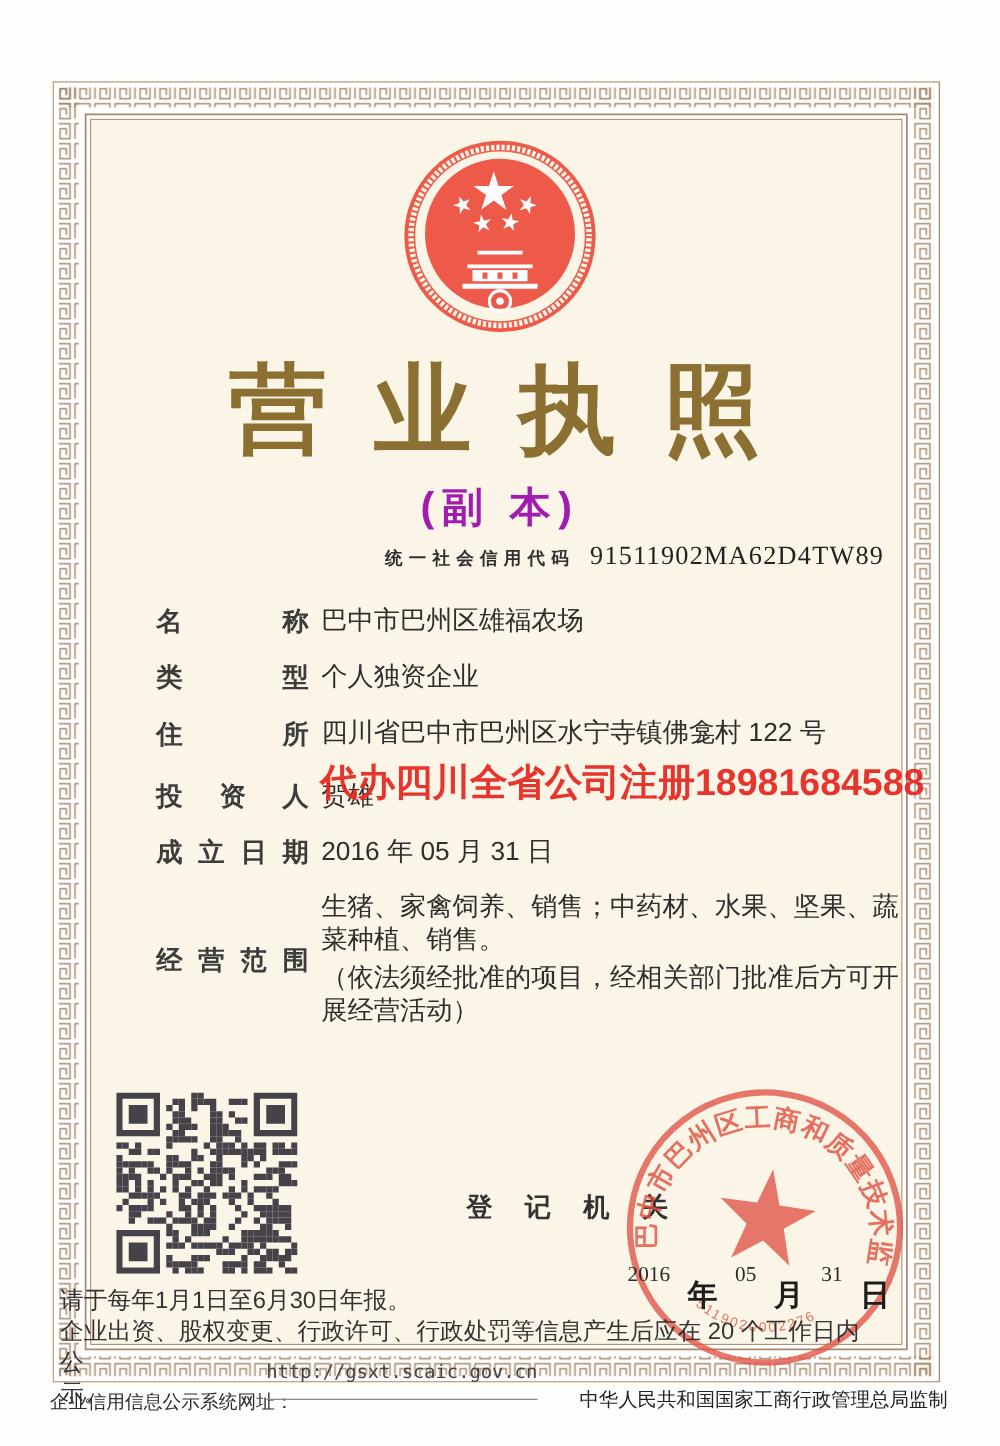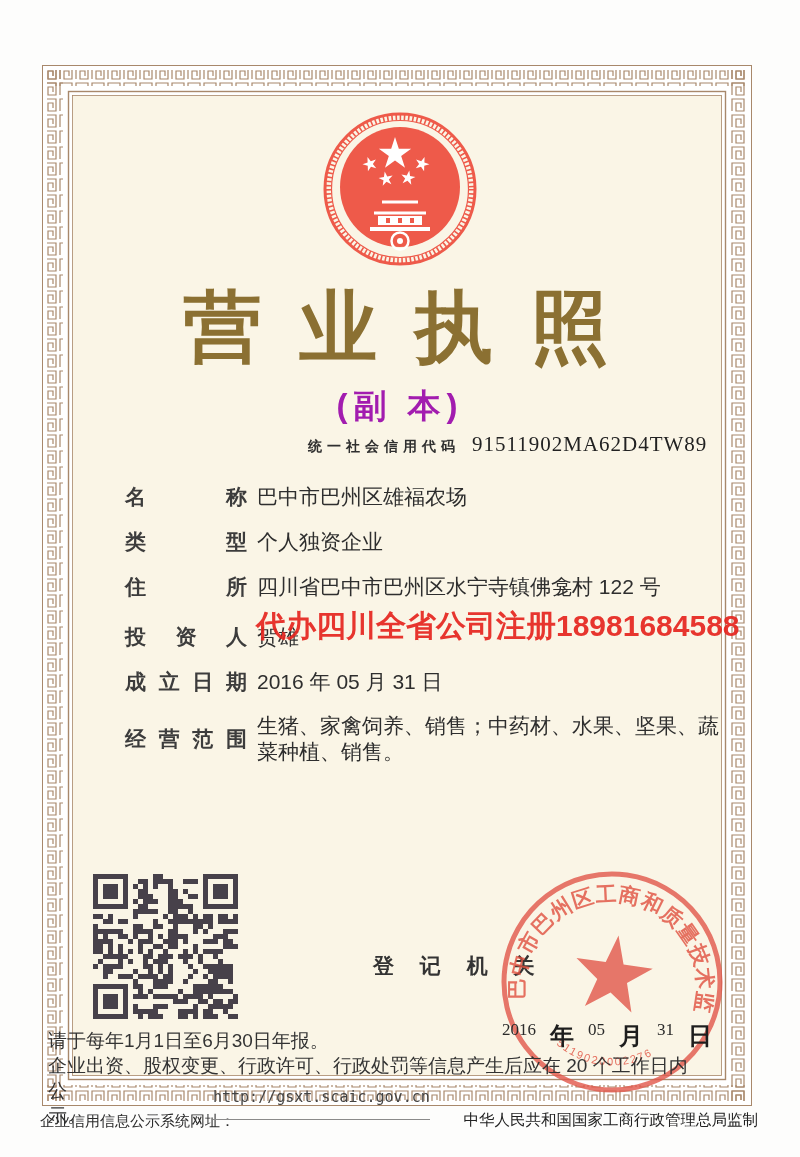--- a/index.html
+++ b/index.html
@@ -62,21 +62,21 @@
     position:absolute; left:373px; top:952px;
     font-size:21px; font-weight:700; color:#333; letter-spacing:10px; white-space:nowrap;
   }
 
   .seal { position:absolute; left:492px; top:862px; opacity:.8; transform:rotate(8deg); z-index:4; }
 
   .date-row {
     position:absolute; left:502px; top:1008px; display:flex; align-items:flex-start;
     white-space:nowrap; z-index:5;
   }
-  .date-num { font-family:"Liberation Serif", serif; font-size:17px; color:#2a2a2a; margin-top:12px; }
+  .date-num { font-family:"Liberation Serif", serif; font-size:17px; color:#2a2a2a; margin-top:2px; }
   .date-unit { font-size:24px; font-weight:700; color:#1d1d1d; margin-top:12px; }
   .date-row span { margin-right:14px; }
 
   .notices {
     position:absolute; left:48px; top:1028px; width:640px;
     font-size:19px; line-height:25px; font-weight:500; color:#333; z-index:5;
   }
   .url {
     position:absolute; left:213px; top:1088px;
     font-family:"DejaVu Sans Mono", monospace; font-size:15px; color:#444;
@@ -165,20 +165,21 @@
       <span class="fvalue">贺雄</span>
     </div>
     <div class="frow">
       <span class="flabel">成立日期</span>
       <span class="fvalue">2016 年 05 月 31 日</span>
     </div>
     <div class="frow">
       <span class="flabel">经营范围</span>
       <span class="fvalue">
         <div>生猪、家禽饲养、销售；中药材、水果、坚果、蔬菜种植、销售。</div>
+        <div class="line2">（依法须经批准的项目，经相关部门批准后方可开展经营活动）</div>
       </span>
     </div>
   </div>
 
   <div class="watermark">代办四川全省公司注册18981684588</div>
 
   <svg id="qr" class="qr" width="145" height="145" viewBox="0 0 145 145">
       <rect x="60" y="0" width="5" height="5" fill="#47414a"></rect>
       <rect x="65" y="0" width="5" height="5" fill="#47414a"></rect>
       <rect x="45" y="5" width="5" height="5" fill="#47414a"></rect>

